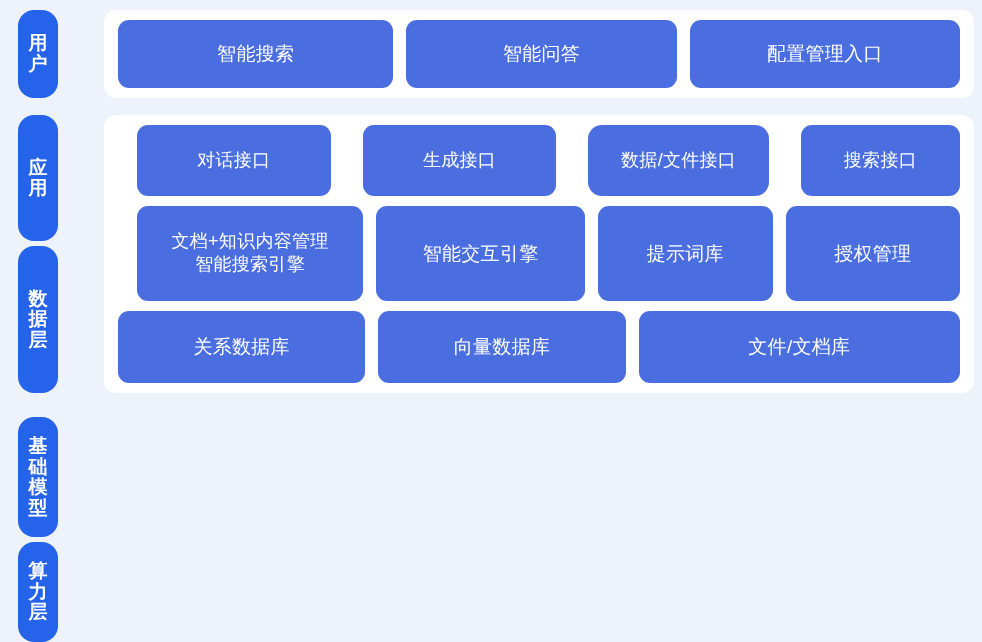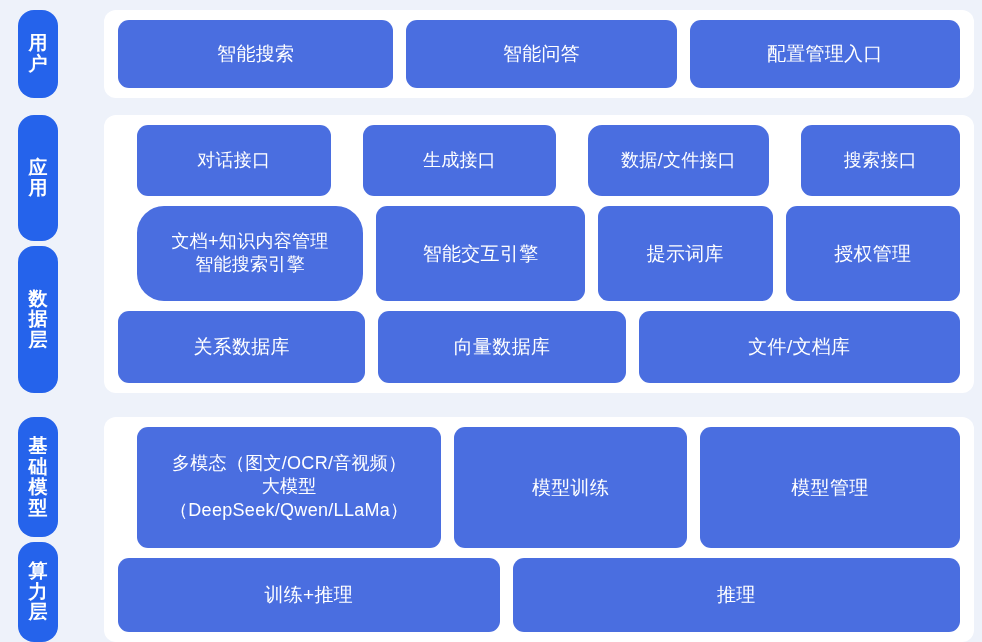--- a/index.html
+++ b/index.html
@@ -108,21 +108,21 @@
   .u-a { flex: 1.02 1 0; }
   .u-b { flex: 1.0 1 0; }
   .u-c { flex: 1.0 1 0; text-align: center; }
 
   .i-a { flex: 1.08 1 0; }
   .i-b { flex: 1.08 1 0; }
   .i-c { flex: 1.0 1 0; border-radius: 14px; }
   .i-d { flex: 0.87 1 0; }
   .i-e { flex: 0.98 1 0; }
 
-  .a-a { flex: 1.22 1 0; border-radius: 27px; }
+  .a-a { flex: 1.22 1 0; }
   .a-b { flex: 1.12 1 0; }
   .a-c { flex: 0.92 1 0; }
   .a-d { flex: 0.92 1 0; }
 
   .d-a { flex: 1.0 1 0; }
   .d-b { flex: 1.0 1 0; }
   .d-c { flex: 1.32 1 0; }
 
   .m-a { flex: 1.24 1 0; }
   .m-b { flex: 0.93 1 0; }
@@ -190,30 +190,15 @@
 
   <div class="section section--infra">
     <div class="rail">
       <div class="rail-label">
         <span>基础模型</span>
       </div>
       <div class="rail-label">
         <span>算力层</span>
       </div>
     </div>
-    <div class="panel">
-
-      <div class="row">
-        <div class="tile m-a tile-small">多模态（图文/OCR/音视频）
-大模型（DeepSeek/Qwen/LLaMa）</div>
-        <div class="tile m-b">模型训练</div>
-        <div class="tile m-c">模型管理</div>
-      </div>
-
-      <div class="row">
-        <div class="tile c-a">训练+推理</div>
-        <div class="tile c-b">推理</div>
-      </div>
-
-    </div>
   </div>
 
 </div>
 
 </body></html>

